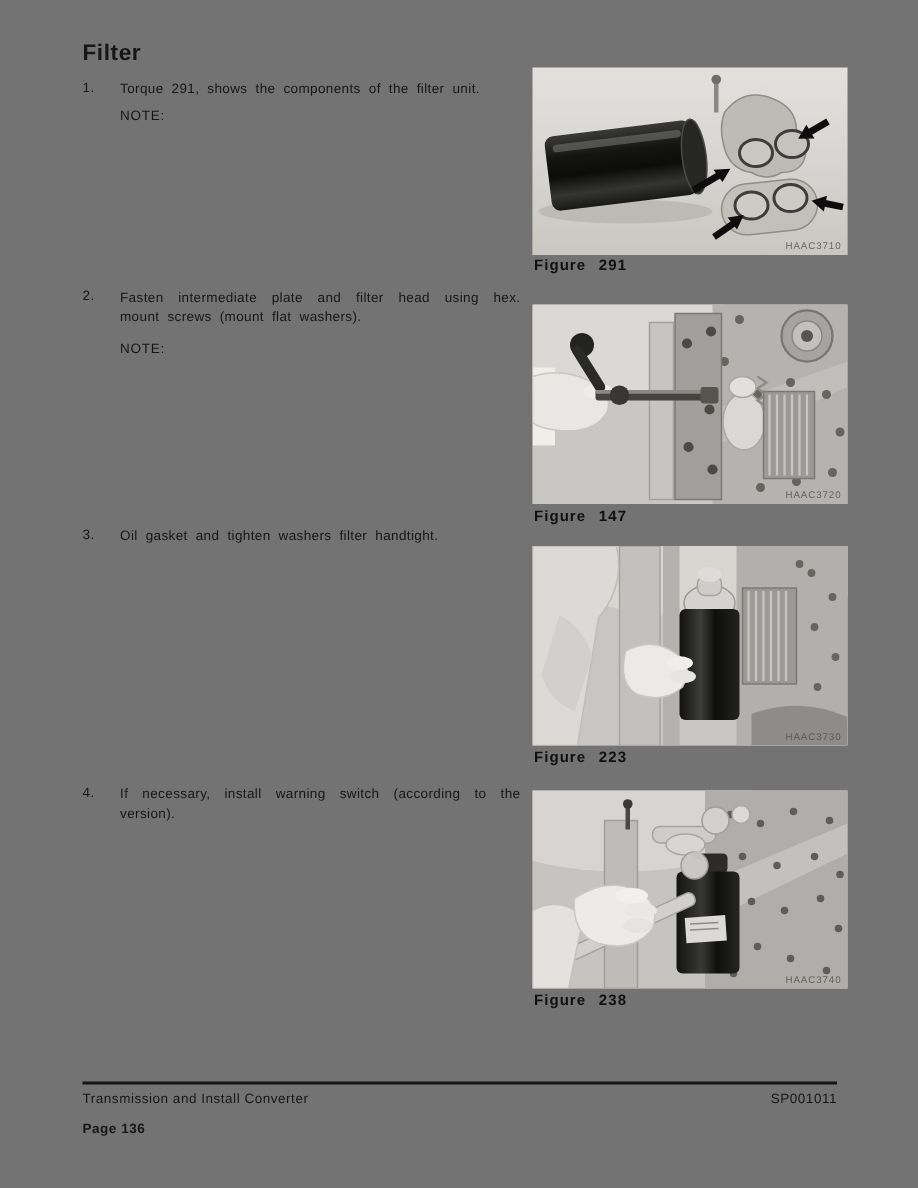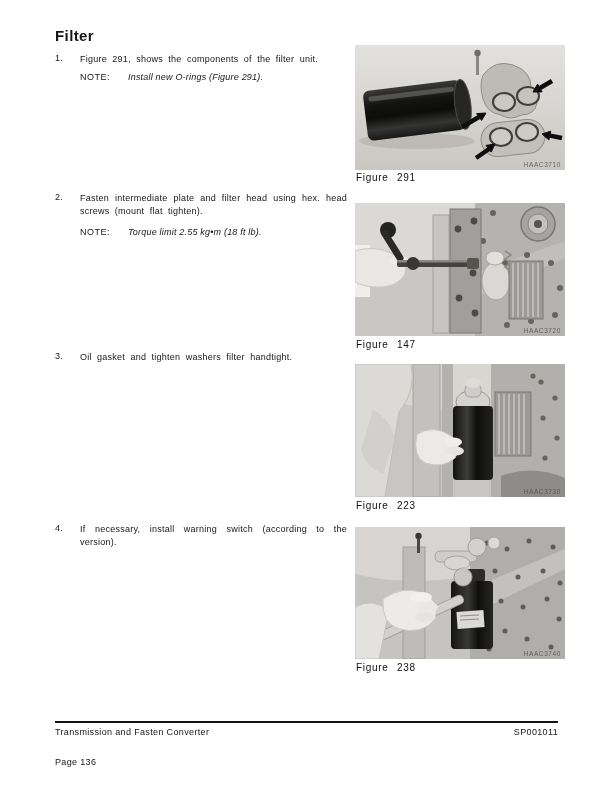--- a/index.html
+++ b/index.html
@@ -1,58 +1,56 @@
 <!DOCTYPE html>
 <html><head>
 <meta charset="utf-8">
 <style>
   html,body{margin:0;padding:0;background:#9a9a9a;}
   .page{
     position:relative;width:612px;height:792px;margin:0 auto;
-    background:#ffffff;font-family:"Liberation Sans",sans-serif;color:#161616;
+    background:#737373;font-family:"Liberation Sans",sans-serif;color:#161616;
     overflow:hidden;
   }
   .title{position:absolute;left:55px;top:27px;font-size:15px;font-weight:bold;letter-spacing:.4px;}
   .step{position:absolute;left:55px;width:294px;display:flex;}
   .step .num{width:25px;flex:none;font-size:9px;letter-spacing:.3px;}
   .step .stext{width:267px;font-size:9px;line-height:13px;text-align:justify;letter-spacing:.25px;word-spacing:2.6px;}
   .note{position:absolute;left:80px;width:270px;display:flex;font-size:9px;line-height:12px;}
   .note .nlabel{width:48px;flex:none;letter-spacing:.5px;}
   .note .ntext{font-style:italic;letter-spacing:.2px;flex:1;}
   .fig{position:absolute;left:355px;width:210px;background:#d6d4d0;overflow:hidden;}
   .fig svg{display:block;width:100%;height:100%;}
   .wm{position:absolute;right:4px;bottom:2px;font-size:6.5px;color:#4f4d49;letter-spacing:.6px;opacity:.8;font-family:"Liberation Sans",sans-serif;}
-  .caption{position:absolute;left:356px;font-size:10px;letter-spacing:.7px;word-spacing:5px;color:#101010;}
+  .caption{position:absolute;left:356px;font-size:10px;letter-spacing:.7px;word-spacing:5px;color:#101010;font-weight:bold;}
   .footer{position:absolute;left:55px;top:721px;width:503px;border-top:2.5px solid #141414;padding-top:4px;font-size:9px;letter-spacing:.35px;}
   .frow{display:flex;justify-content:space-between;}
-  .fpage{margin-top:20px;}
+  .fpage{margin-top:10px;font-weight:bold;}
 </style>
 </head>
 <body>
 
 <div class="page">
 
   <div class="title">Filter</div>
 
   <div class="step" style="top:53px">
     <span class="num">1.</span>
-    <div class="stext">Figure 291, shows the components of the filter unit.</div>
+    <div class="stext">Torque 291, shows the components of the filter unit.</div>
   </div>
   <div class="note" style="top:71px">
     <span class="nlabel">NOTE:</span>
-    <span class="ntext">Install new O-rings (Figure 291).</span>
   </div>
 
   <div class="step" style="top:192px">
     <span class="num">2.</span>
-    <div class="stext">Fasten intermediate plate and filter head using hex. head screws (mount flat tighten).</div>
+    <div class="stext">Fasten intermediate plate and filter head using hex. mount screws (mount flat washers).</div>
   </div>
   <div class="note" style="top:226px">
     <span class="nlabel">NOTE:</span>
-    <span class="ntext">Torque limit 2.55 kg•m (18 ft lb).</span>
   </div>
 
   <div class="step" style="top:351px">
     <span class="num">3.</span>
     <div class="stext">Oil gasket and tighten washers filter handtight.</div>
   </div>
 
   <div class="step" style="top:523px">
     <span class="num">4.</span>
     <div class="stext">If necessary, install warning switch (according to the version).</div>
@@ -292,19 +290,19 @@
         <ellipse cx="72" cy="80" rx="11" ry="5" fill="#eae8e4"></ellipse>
         <ellipse cx="70" cy="90" rx="10" ry="5" fill="#e6e4e0"></ellipse>
       </g>
     </svg>
     <span class="wm">HAAC3740</span>
   </div>
   <div class="caption" style="top:662px">Figure 238</div>
 
   <div class="footer">
     <div class="frow">
-      <span>Transmission and Fasten Converter</span>
+      <span>Transmission and Install Converter</span>
       <span>SP001011</span>
     </div>
     <div class="fpage">Page 136</div>
   </div>
 
 </div>
 
 </body></html>

